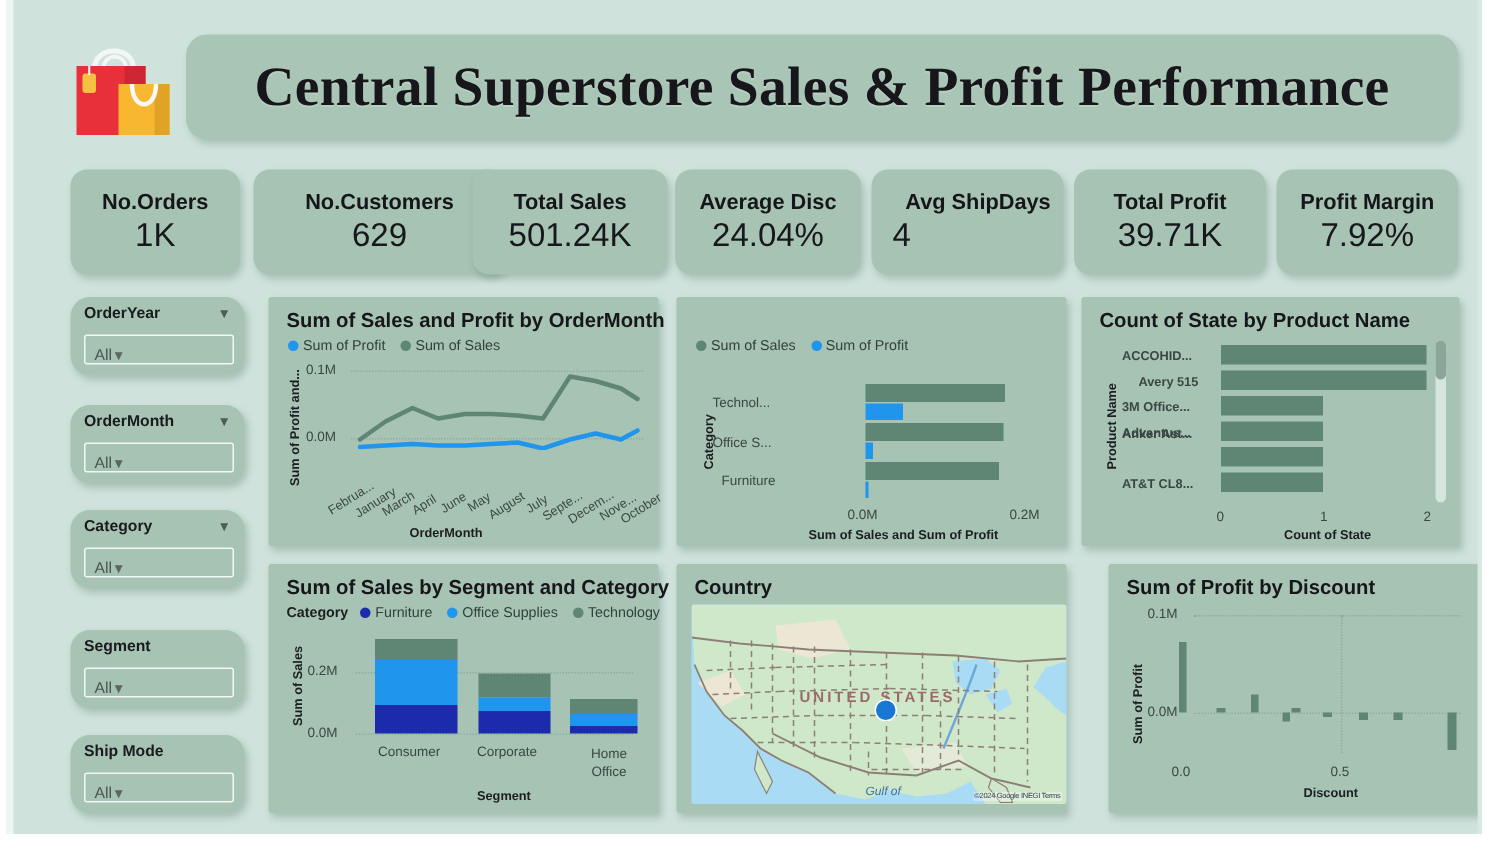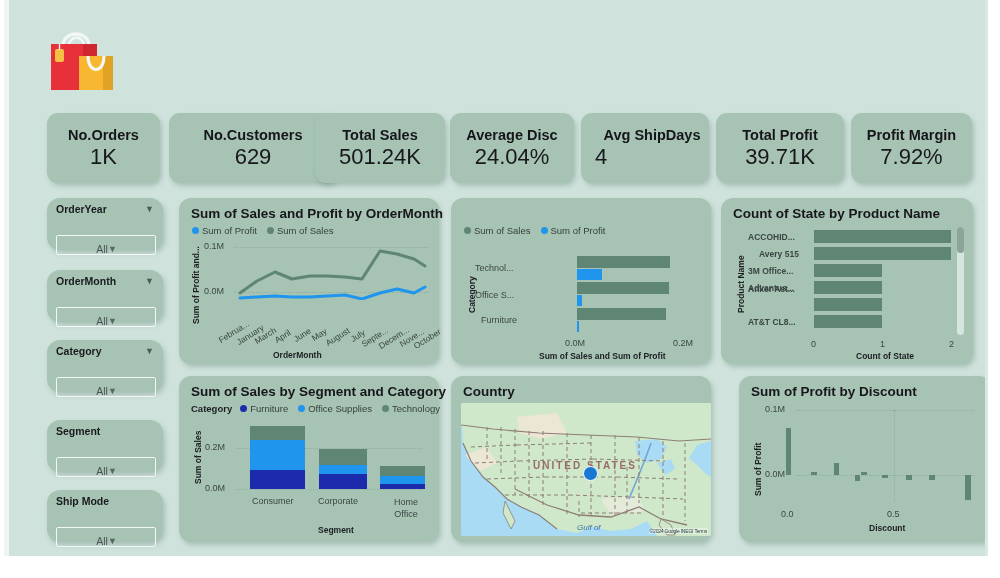--- a/index.html
+++ b/index.html
@@ -86,33 +86,33 @@
     background: #a6c3b4;
     padding: 5px 7px 0 9px;
   }
   .slicer-head {
     display: flex; align-items: center; justify-content: space-between;
     font-size: 10.5px; font-weight: bold; color: #191a1d;
     padding-right: 2px;
   }
   .slicer-caret { color: #4e5b58; font-size: 9px; line-height: 1; }
   .slicer-box {
-    margin-top: 20px;
+    margin-top: 8px;
     height: 20px;
     background: transparent;
     border: 1.4px solid #f2f7f5;
     border-radius: 2px;
-    display: flex; align-items: center; justify-content: center;
+    display: flex; align-items: center; justify-content: flex-start;
     padding: 8px 5px 0 6px;
   }
   .slicer-box .sv { font-size: 10.5px; color: #4a5552; }
   .slicer-box .sc { font-size: 9px; color: #5a6663; }
 
   
-  .visual { background: #a6c3b4; border-radius: 12px; }
+  .visual { background: #a6c3b4; border-radius: 2px; }
   .v-title {
     position: absolute; left: 12px; top: 8px;
     font-size: 13.5px; font-weight: bold; color: #17171b;
     white-space: nowrap;
   }
   .legend {
     position: absolute; display: flex; align-items: center; gap: 4px;
     font-size: 9.5px; color: #33403c; white-space: nowrap;
   }
   .legend .li { display: flex; align-items: center; gap: 3px; margin-right: 6px; }
@@ -190,20 +190,23 @@
 
         <rect x="16" y="31" width="9" height="13" rx="2" fill="#f6c143"></rect>
         <line x1="20.5" y1="26" x2="20.5" y2="32" stroke="#f2f7f5" stroke-width="1.4"></line>
 
         <rect x="40" y="38" width="34" height="34" fill="#f7b731"></rect>
         <rect x="64" y="38" width="10" height="34" fill="#e0a326"></rect>
         <path d="M49 38 C49 56, 65 56, 65 38" fill="none" stroke="#f7f9f6" stroke-width="3"></path>
       </svg>
     </div>
 
+    <div class="card" id="title-card">
+      <div id="title-text">Central Superstore Sales &amp; Profit Performance</div>
+    </div>
 
     <div class="card kpi" style="left:38px; width:113px;">
       <div class="kpi-label">No.Orders</div>
       <div class="kpi-value">1K</div>
     </div>
     <div class="card kpi" style="left:160px; width:168px;">
       <div class="kpi-label">No.Customers</div>
       <div class="kpi-value">629</div>
     </div>
     <div class="card kpi" style="left:306px; width:130px;">

